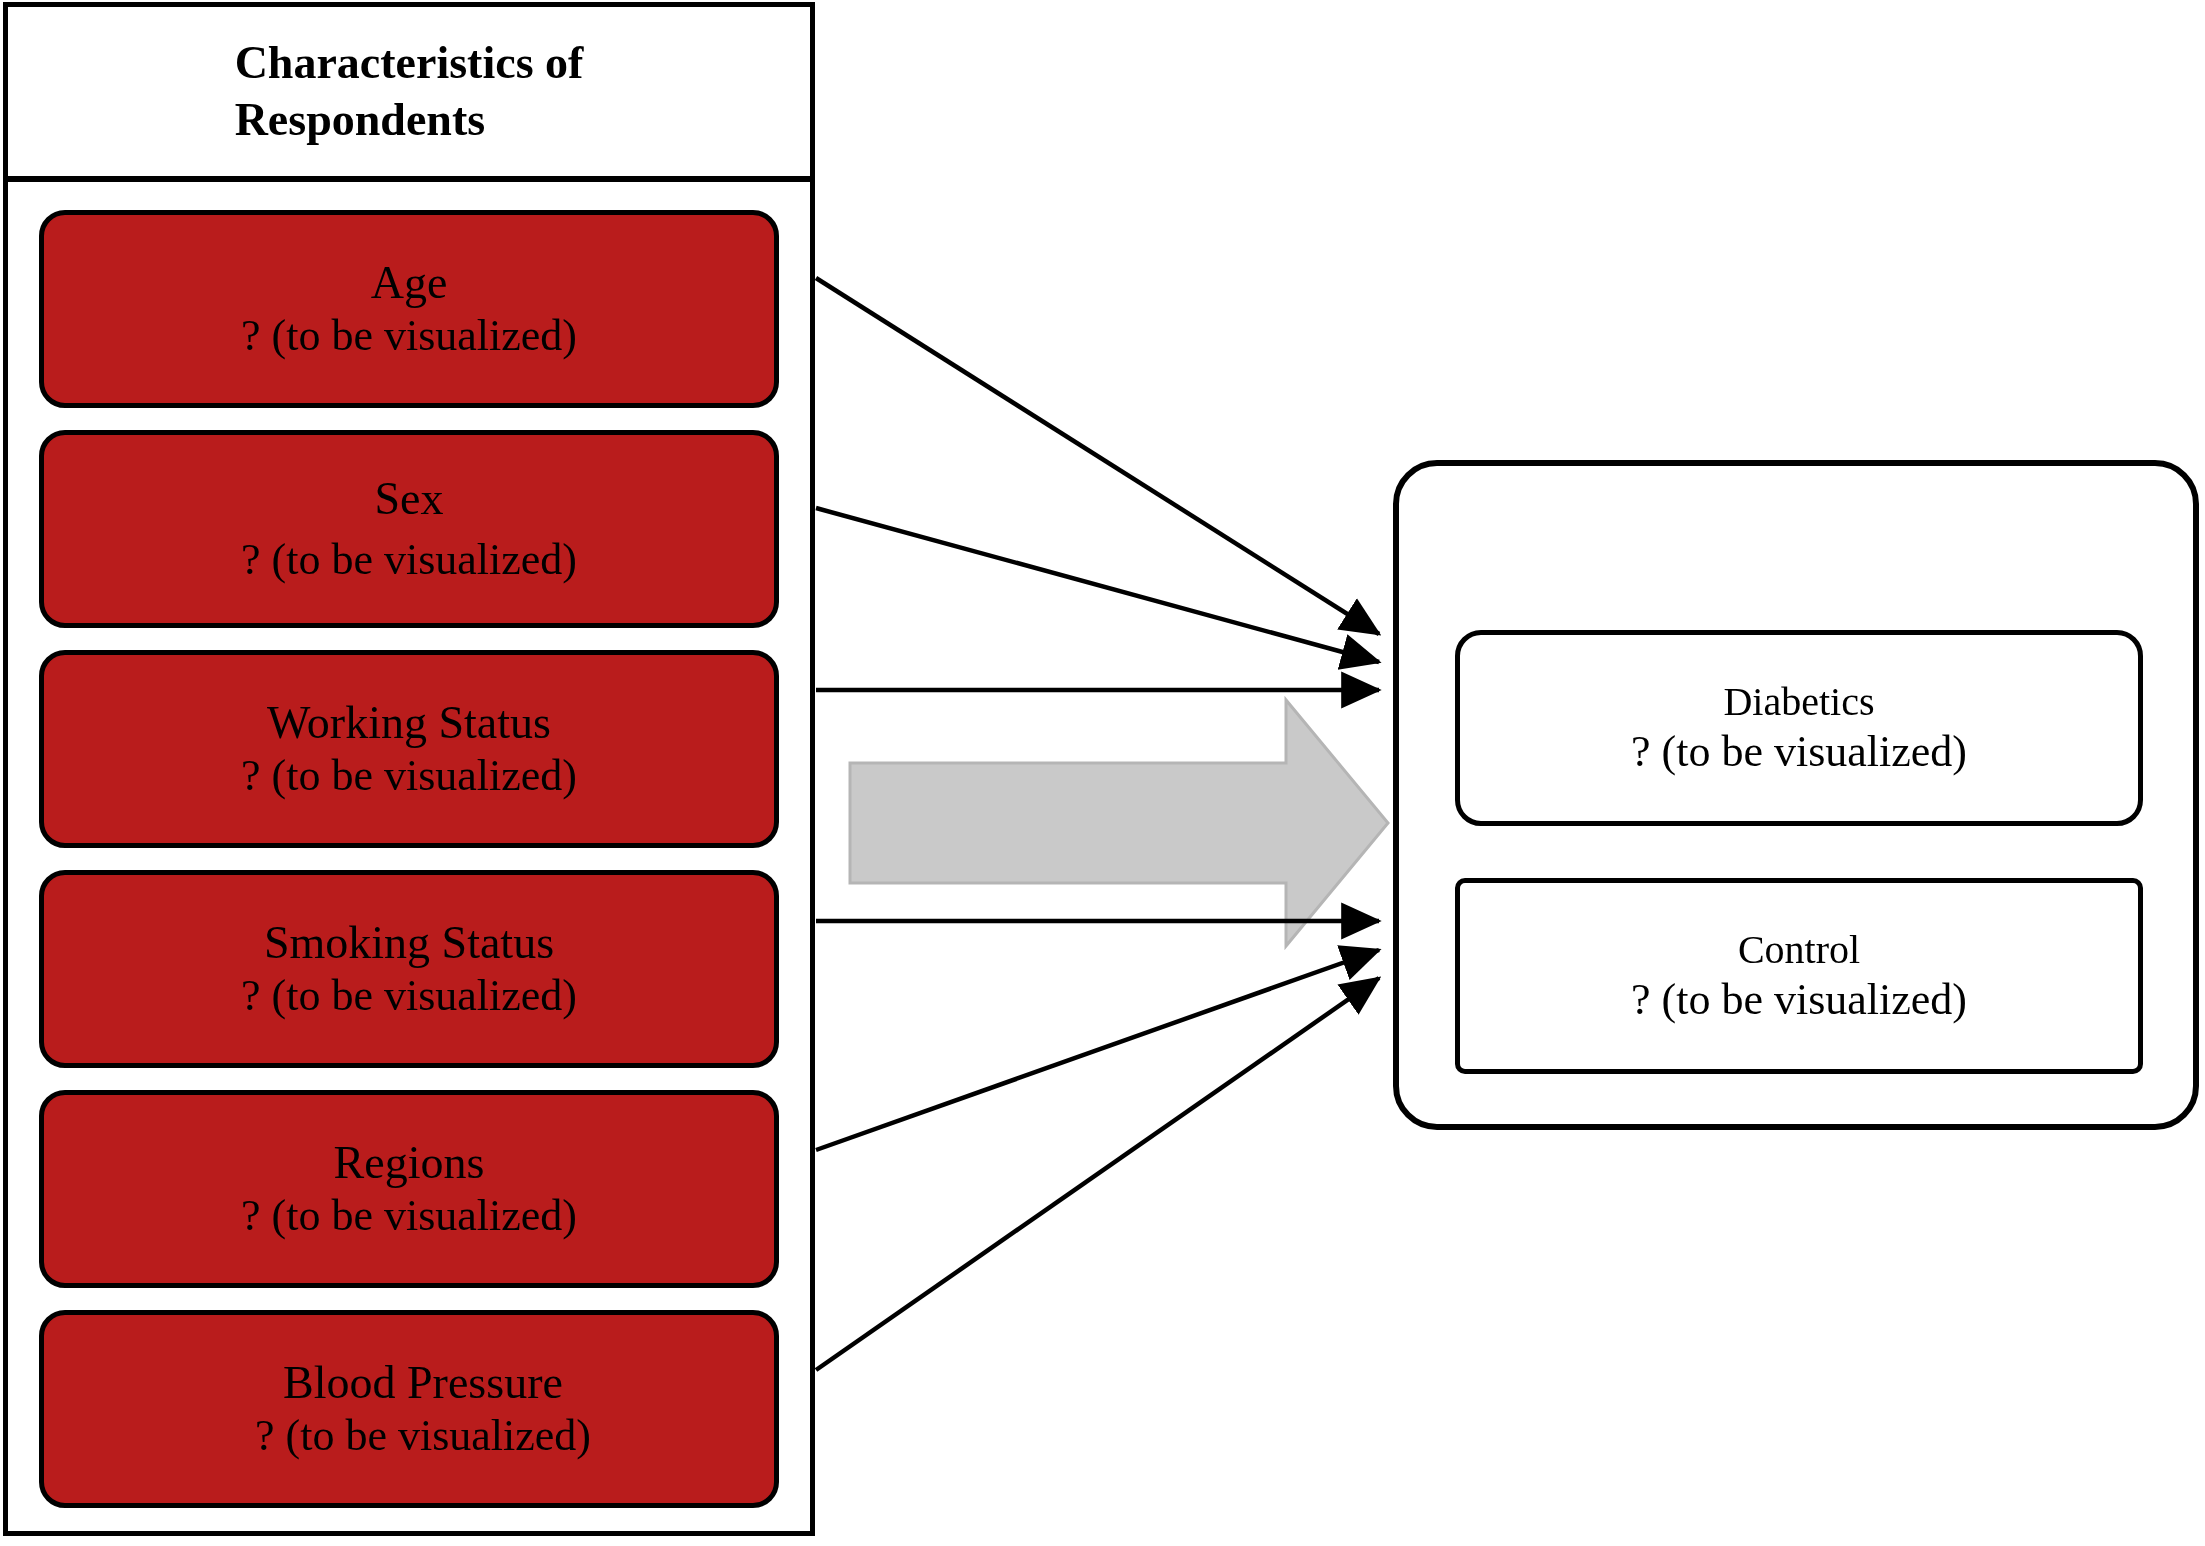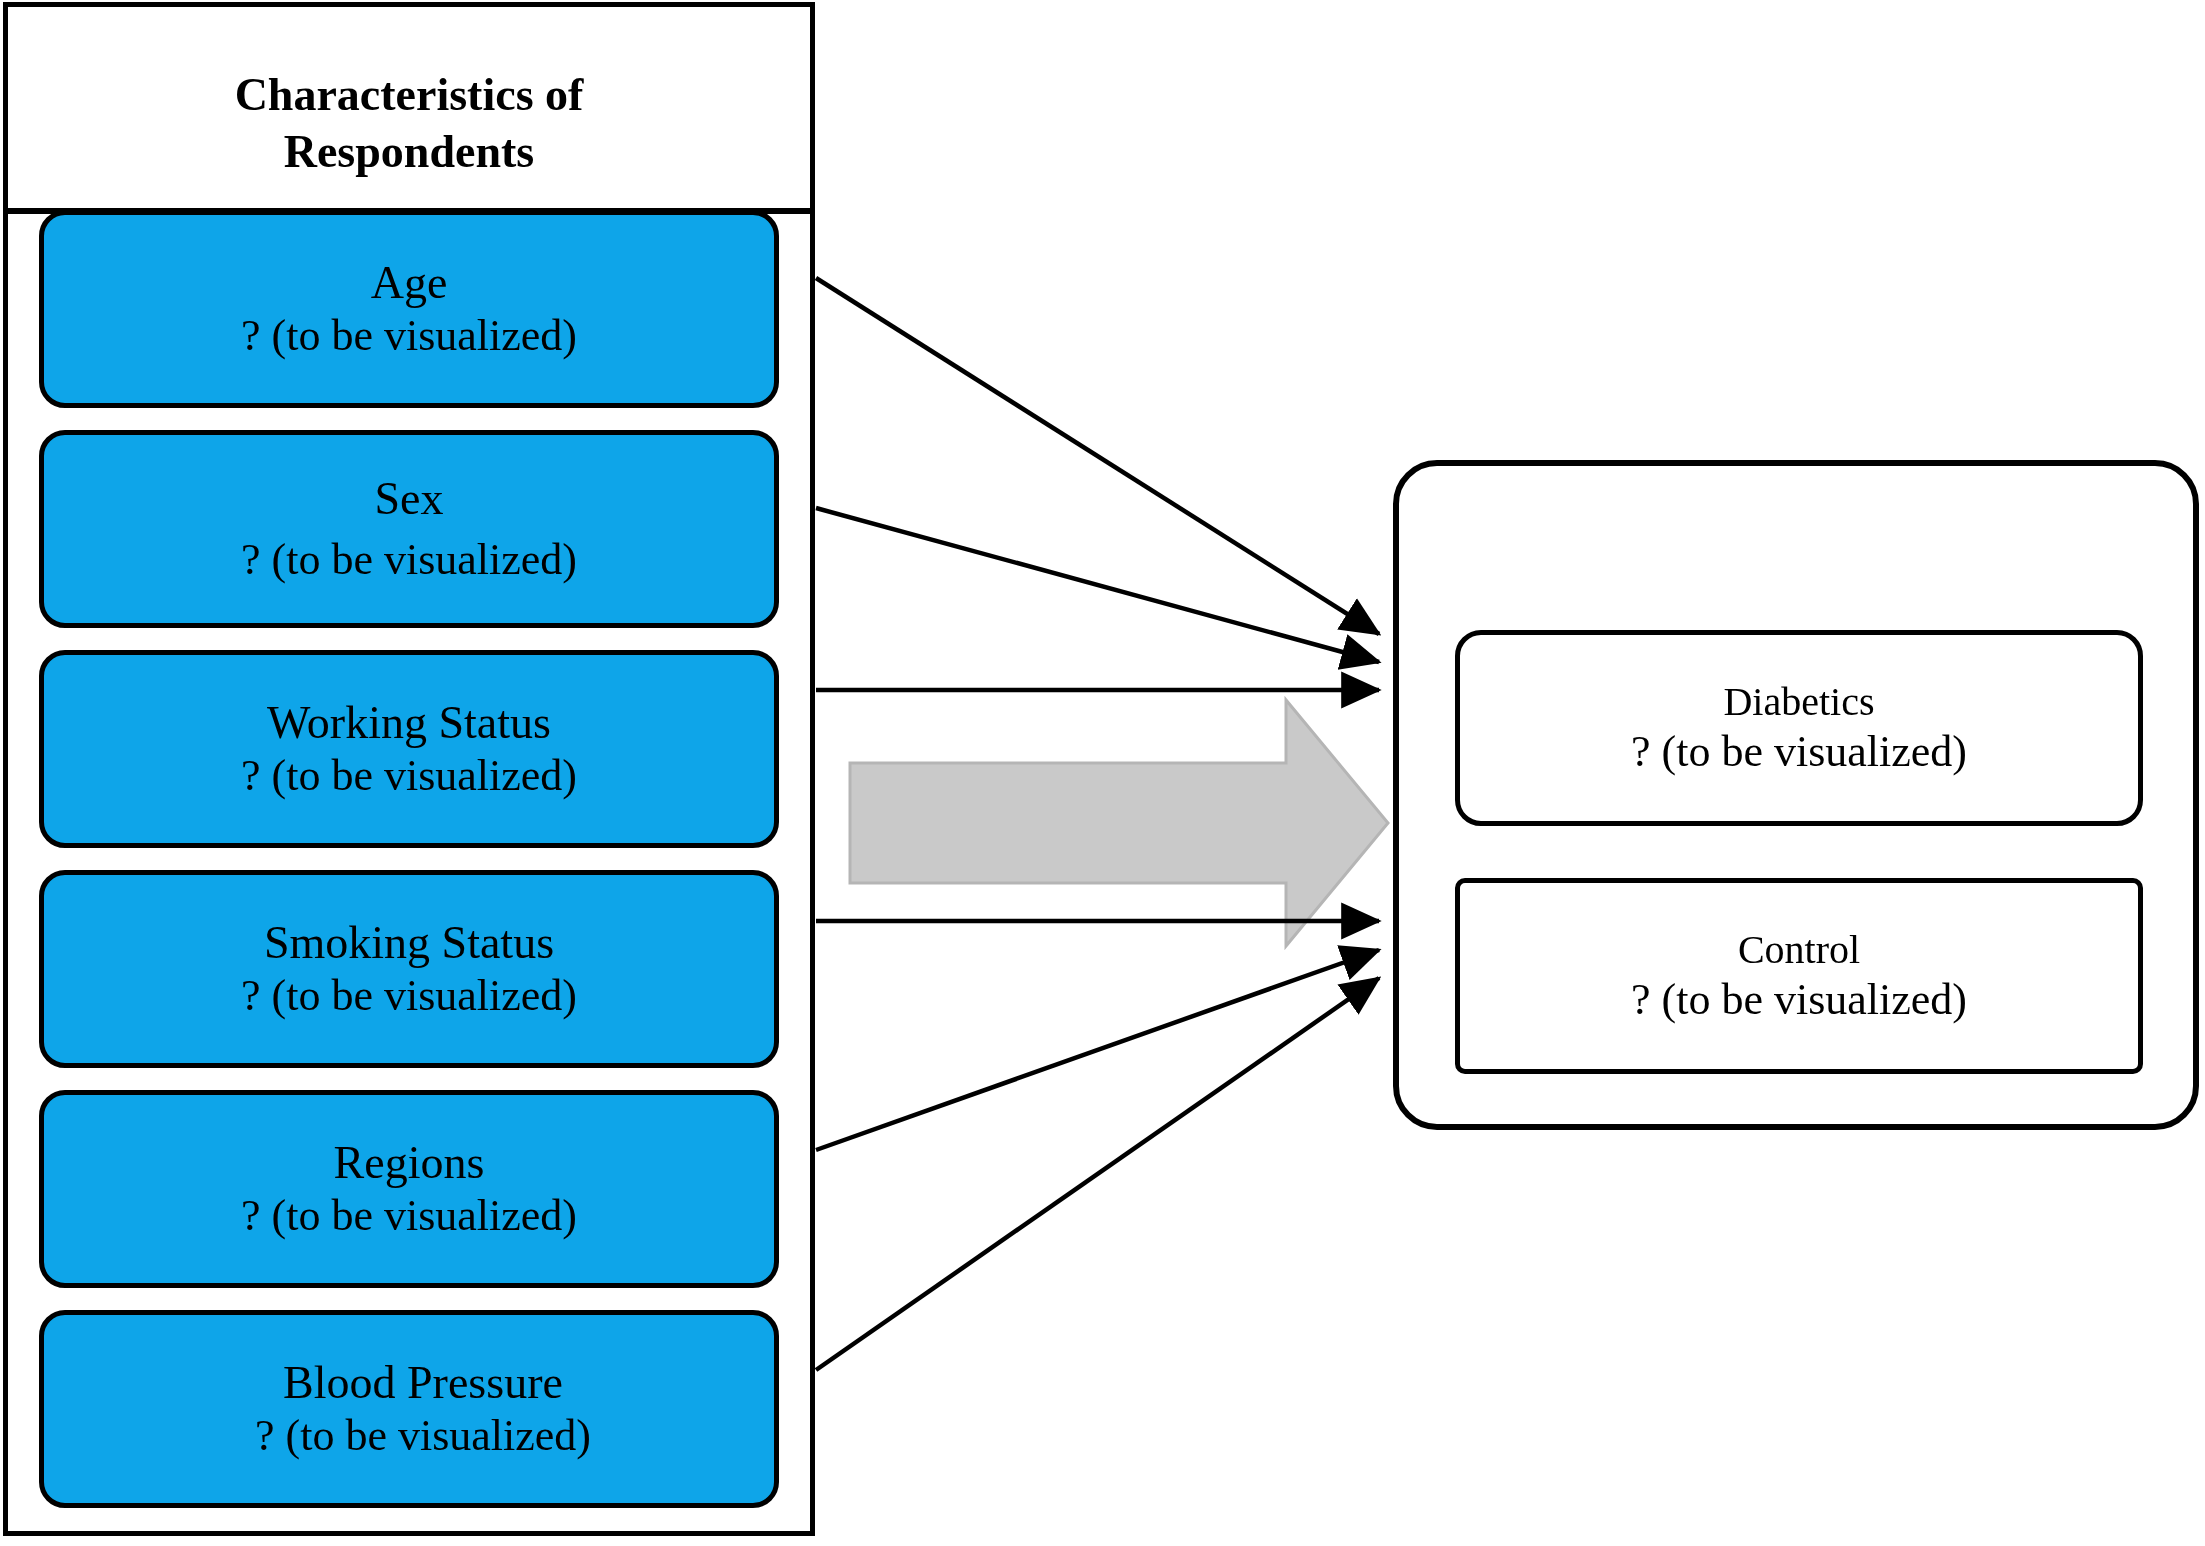--- a/index.html
+++ b/index.html
@@ -34,22 +34,21 @@
     position: absolute;
     left: 0;
     top: 0;
     width: 100%;
     height: 175px;
     box-sizing: border-box;
     border-bottom: 6px solid #000;
     display: flex;
     align-items: center;
     justify-content: center;
-    text-align: center;
-    margin-top: 32px;
+    text-align: left;
   }
   .left-header-title {
     font-weight: bold;
     font-size: 46px;
     line-height: 1.22;
     letter-spacing: 0px;
   }
   .left-body {
     position: absolute;
     left: 0;
@@ -59,21 +58,21 @@
   }
 
   .char-box {
     position: absolute;
     left: 31px;
     width: 740px;
     height: 198px;
     box-sizing: border-box;
     border: 5px solid #000;
     border-radius: 26px;
-    background: #0ea5e9;
+    background: #b91c1c;
     display: flex;
     flex-direction: column;
     align-items: center;
     justify-content: center;
     text-align: center;
   }
   .char-box .line1 {
     font-size: 46px;
     line-height: 1.18;
   }

